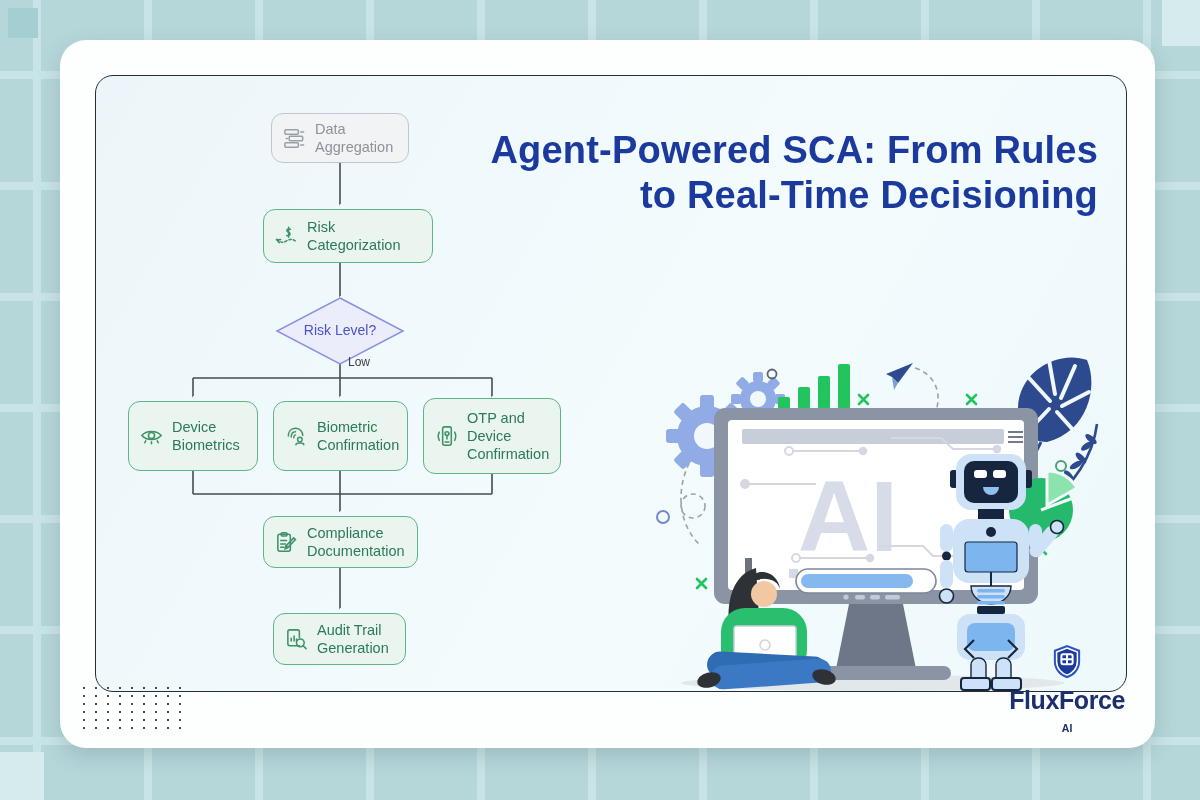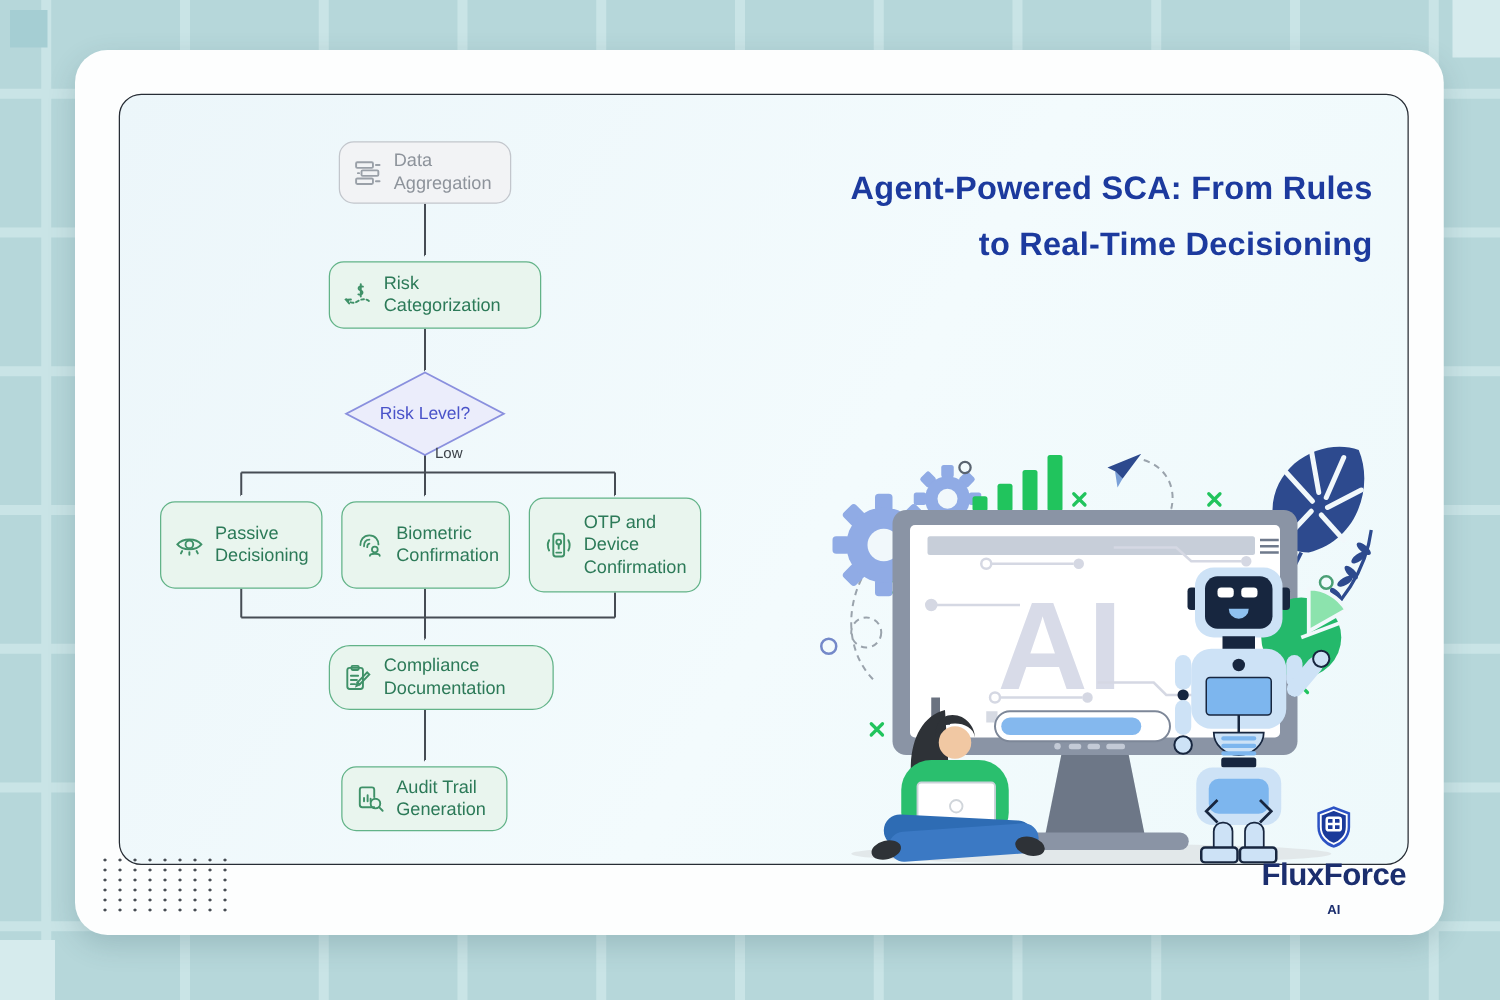--- a/index.html
+++ b/index.html
@@ -47,21 +47,21 @@
   .node svg{flex:none;}
   .diamond-label{
     position:absolute;left:180px;top:246px;width:128px;text-align:center;
     font-size:14px;color:#4a53c9;
   }
   .low-label{position:absolute;left:252px;top:279px;font-size:12px;color:#3c4249;}
 
   
   .title{
     position:absolute;top:52px;right:28px;text-align:right;
-    color:#1c3a9e;font-weight:bold;font-size:26px;line-height:45px;
+    color:#1c3a9e;font-weight:bold;font-size:38px;line-height:45px;
     letter-spacing:.2px;
   }
 
   
   .illus{position:absolute;left:545px;top:270px;}
 
   
   .logo{
     position:absolute;right:30px;bottom:14px;display:flex;align-items:center;gap:7px;flex-direction:column;
   }
@@ -119,21 +119,21 @@
 
     <div class="diamond-label">Risk Level?</div>
     <div class="low-label">Low</div>
 
     <div class="node green" style="left:32px;top:325px;width:130px;height:70px;">
       <svg width="25" height="25" viewBox="0 0 26 26" fill="none" stroke="#3f9168" stroke-width="1.6" stroke-linecap="round">
         <path d="M3,12 C7.5,6.5 18.5,6.5 23,12 C18.5,17.5 7.5,17.5 3,12 Z"></path>
         <circle cx="13" cy="12" r="3.2"></circle>
         <path d="M7,17.5 L6,19.5 M13,18.4 V20.6 M19,17.5 L20,19.5"></path>
       </svg>
-      <span class="nlabel">Passive Decisioning</span>
+      <span class="nlabel">Device Biometrics</span>
     </div>
 
     <div class="node green" style="left:177px;top:325px;width:135px;height:70px;">
       <svg width="25" height="25" viewBox="0 0 26 26" fill="none" stroke="#3f9168" stroke-width="1.5" stroke-linecap="round">
         <path d="M12,4.5 C6.8,4.5 4.5,8.5 4.5,12.5 M12,4.5 C17.2,4.5 19.5,8.5 19.5,12"></path>
         <path d="M12,8 C9,8 7.5,10.3 7.5,13.5"></path>
         <path d="M12,11.3 C10.6,11.3 10.2,12.6 10.2,14.3"></path>
         <circle cx="16.5" cy="16.2" r="2.4"></circle>
         <path d="M12.4,21.5 C12.4,19.2 20.6,19.2 20.6,21.5"></path>
       </svg>
@@ -143,21 +143,21 @@
     <div class="node green" style="left:327px;top:322px;width:138px;height:76px;">
       <svg width="25" height="25" viewBox="0 0 26 26" fill="none" stroke="#3f9168" stroke-width="1.6" stroke-linecap="round">
         <rect x="9" y="3" width="9" height="19" rx="2"></rect>
         <circle cx="13.5" cy="10" r="2"></circle>
         <path d="M13.5,12.3 V15.5 M11.5,18.8 h4"></path>
         <path d="M5.5,8.5 C4.2,11 4.2,14.5 5.5,17 M21.5,8.5 C22.8,11 22.8,14.5 21.5,17"></path>
       </svg>
       <span class="nlabel">OTP and Device Confirmation</span>
     </div>
 
-    <div class="node green" style="left:167px;top:440px;width:180px;height:52px;border-radius:17px;">
+    <div class="node green" style="left:167px;top:440px;width:155px;height:52px;">
       <svg width="25" height="25" viewBox="0 0 26 26" fill="none" stroke="#3f9168" stroke-width="1.6" stroke-linecap="round">
         <rect x="4" y="4.5" width="13" height="17.5" rx="2"></rect>
         <rect x="7.5" y="2.8" width="6" height="3.4" rx="1"></rect>
         <path d="M7,11 h6 M7,14.5 h5 M7,18 h3.5"></path>
         <path d="M12.5,16.5 L20.5,8.2 L22.3,10 L14.3,18.3 Z"></path>
         <path d="M12.5,16.5 L11.6,19.6 L14.3,18.3"></path>
       </svg>
       <span class="nlabel">Compliance Documentation</span>
     </div>
 

